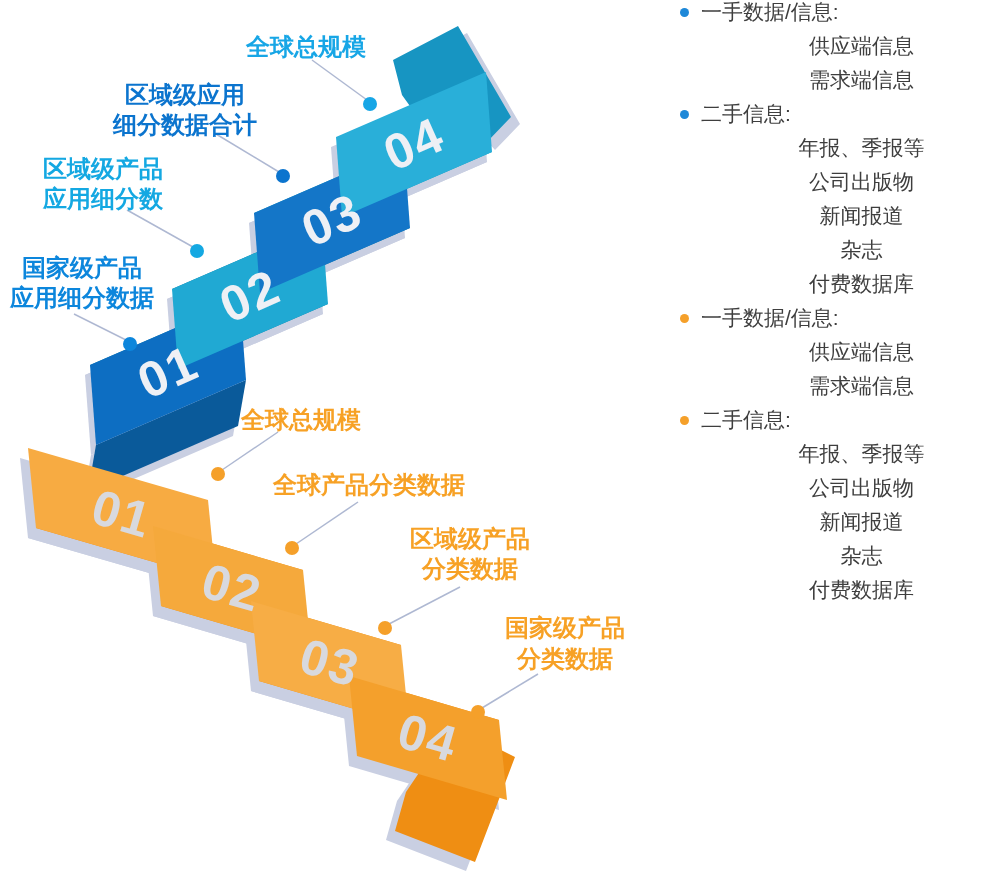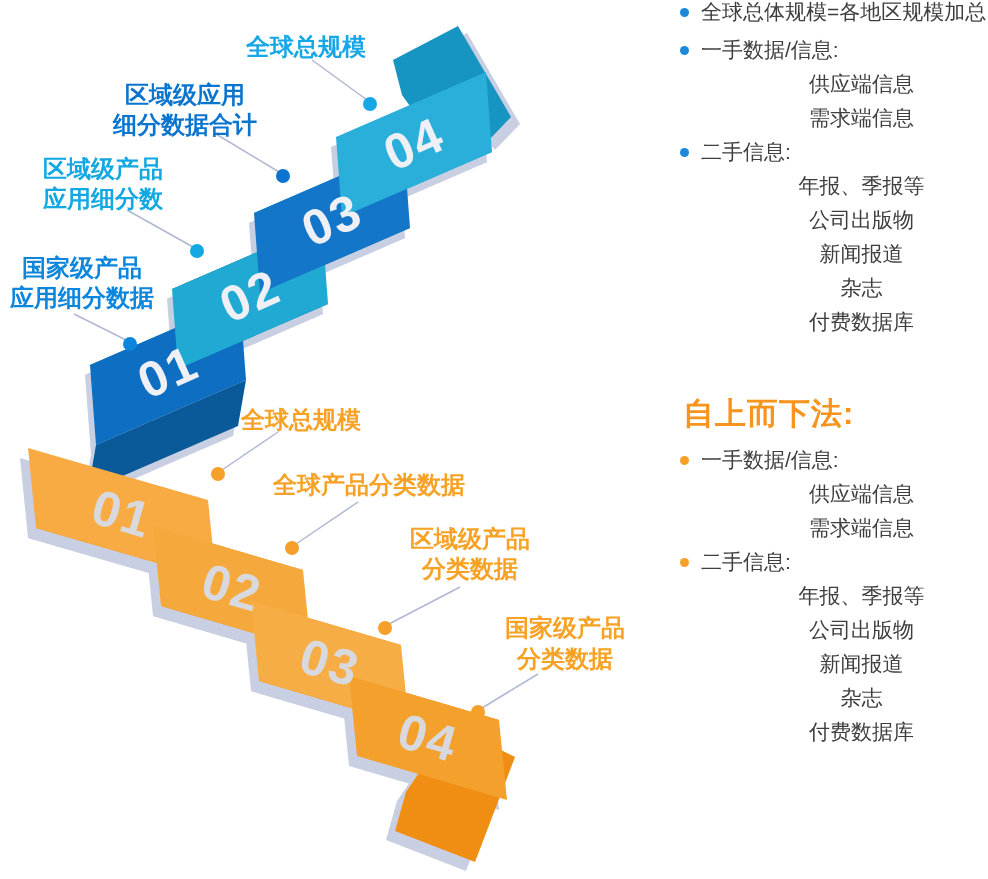--- a/index.html
+++ b/index.html
@@ -125,24 +125,20 @@
       <text class="lbl" x="470" y="568" dominant-baseline="central">分类数据</text>
       <text class="lbl" x="565" y="627" dominant-baseline="central">国家级产品</text>
       <text class="lbl" x="565" y="658" dominant-baseline="central">分类数据</text>
     </g>
   </svg>
 
   
   <div class="panel">
 
     <div>
-      <div class="li mb-lg">
-          <span class="bdot b-blue"></span>
-          <span>全球总体规模=各地区规模加总</span>
-        </div>
       <div class="li">
           <span class="bdot b-blue"></span>
           <span>一手数据/信息:</span>
         </div>
       <div class="li sub">
           <span>供应端信息</span>
         </div>
       <div class="li sub">
           <span>需求端信息</span>
         </div>
@@ -161,21 +157,20 @@
         </div>
       <div class="li sub">
           <span>杂志</span>
         </div>
       <div class="li sub">
           <span>付费数据库</span>
         </div>
     </div>
 
     <div>
-      <div class="p-title t-orange">自上而下法:</div>
       <div class="li">
           <span class="bdot b-orange"></span>
           <span>一手数据/信息:</span>
         </div>
       <div class="li sub">
           <span>供应端信息</span>
         </div>
       <div class="li sub">
           <span>需求端信息</span>
         </div>

